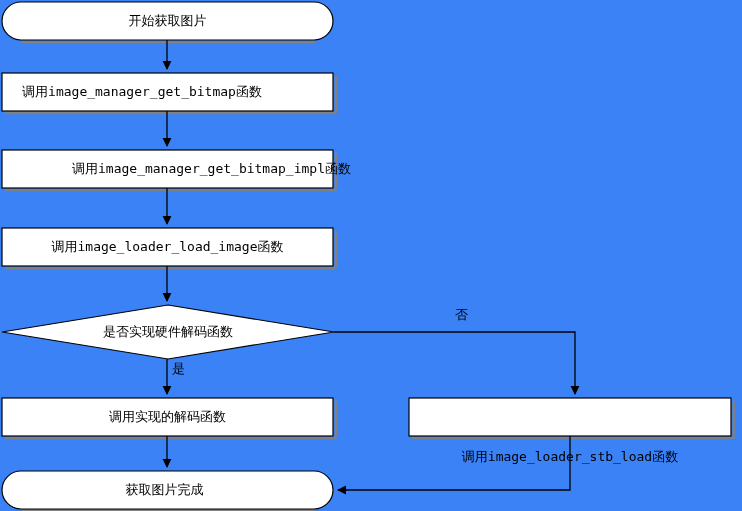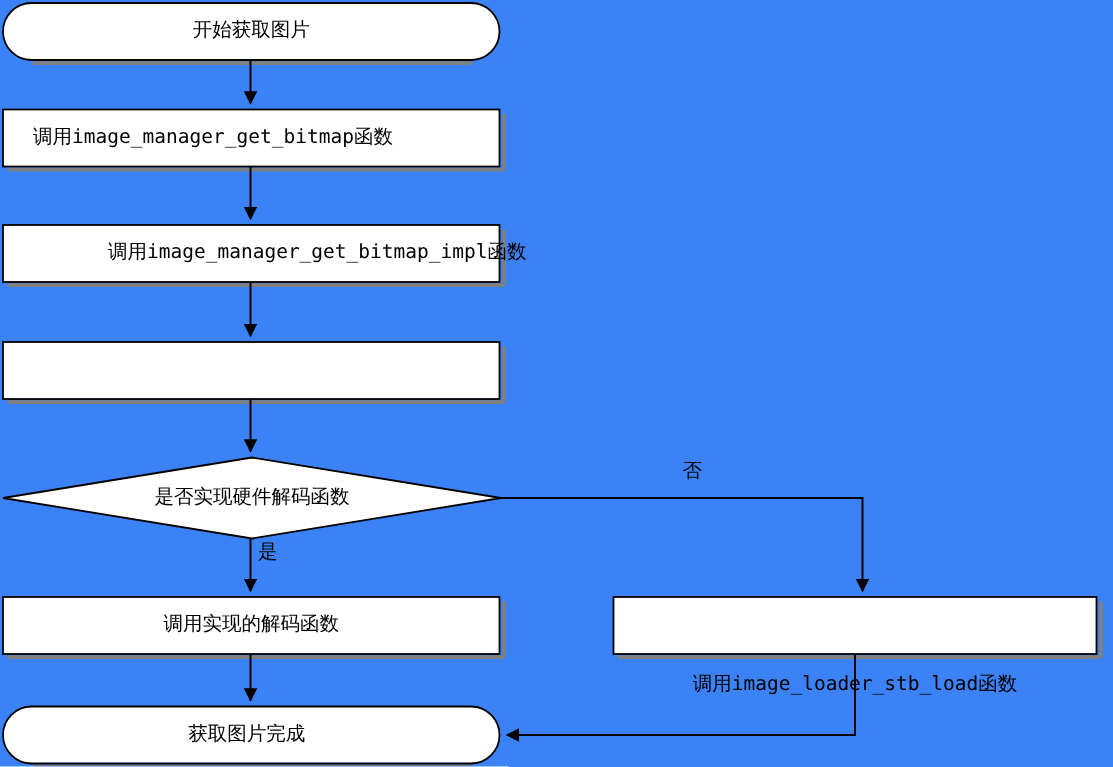--- a/index.html
+++ b/index.html
@@ -93,20 +93,21 @@
       <path d="M 570 436 L 570 490 L 338 490" marker-end="url(#arrow)"></path>
     </g>
   </svg>
 
   <div class="node-label" style="left:2px; top:2px; width:331px; height:38px;">开始获取图片</div>
 
   <div class="node-label" style="left:2px; top:73px; width:280px; height:38px;">调用image_manager_get_bitmap函数</div>
 
   <div class="node-label" style="left:2px; top:150px; width:331px; height:38px;margin-left:44px;">调用image_manager_get_bitmap_impl函数</div>
 
+  <div class="node-label" style="left:2px; top:228px; width:331px; height:38px;">调用image_loader_load_image函数</div>
 
   <div class="node-label" style="left:2px; top:305px; width:332px; height:54px;">是否实现硬件解码函数</div>
 
   <div class="node-label" style="left:2px; top:398px; width:331px; height:38px;">调用实现的解码函数</div>
 
   <div class="node-label" style="left:409px; top:398px; width:322px; height:38px;margin-top:40px;">调用image_loader_stb_load函数</div>
 
   <div class="node-label" style="left:2px; top:471px; width:325px; height:38px;">获取图片完成</div>
 
   <div class="edge-label" style="left:172px; top:362px;">是</div>

